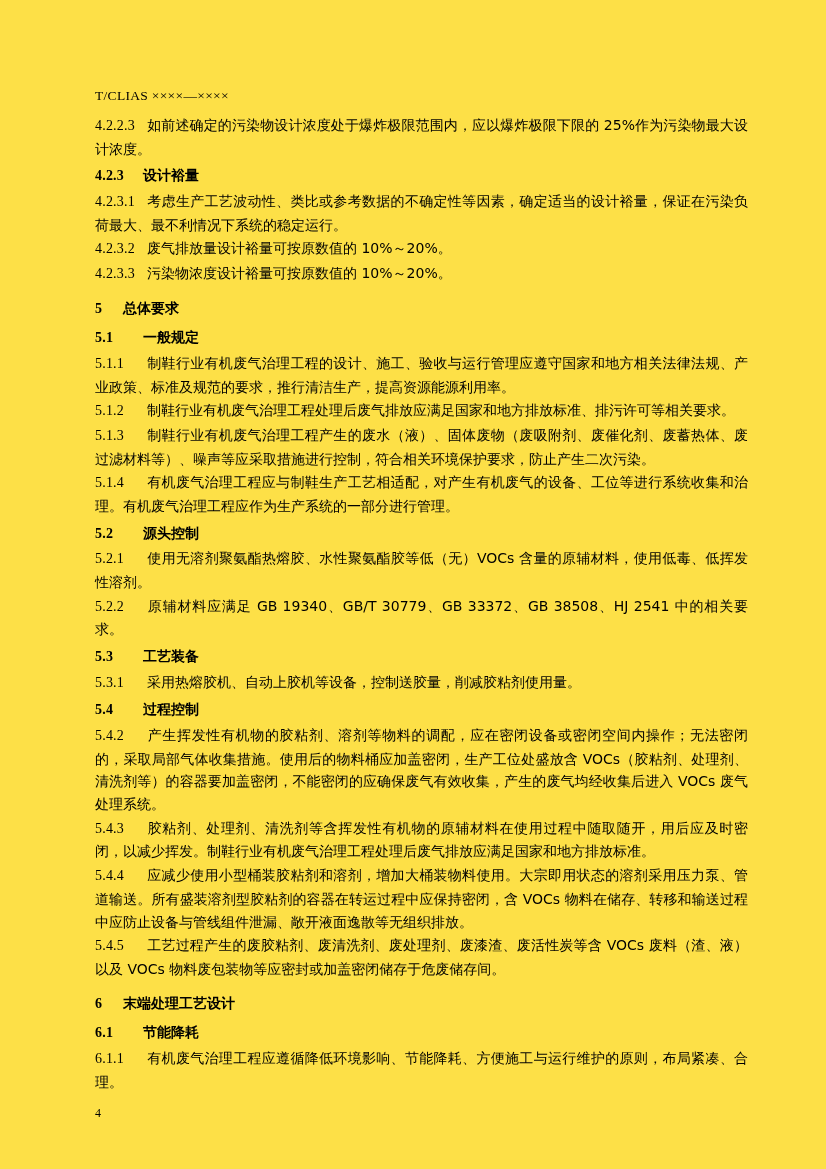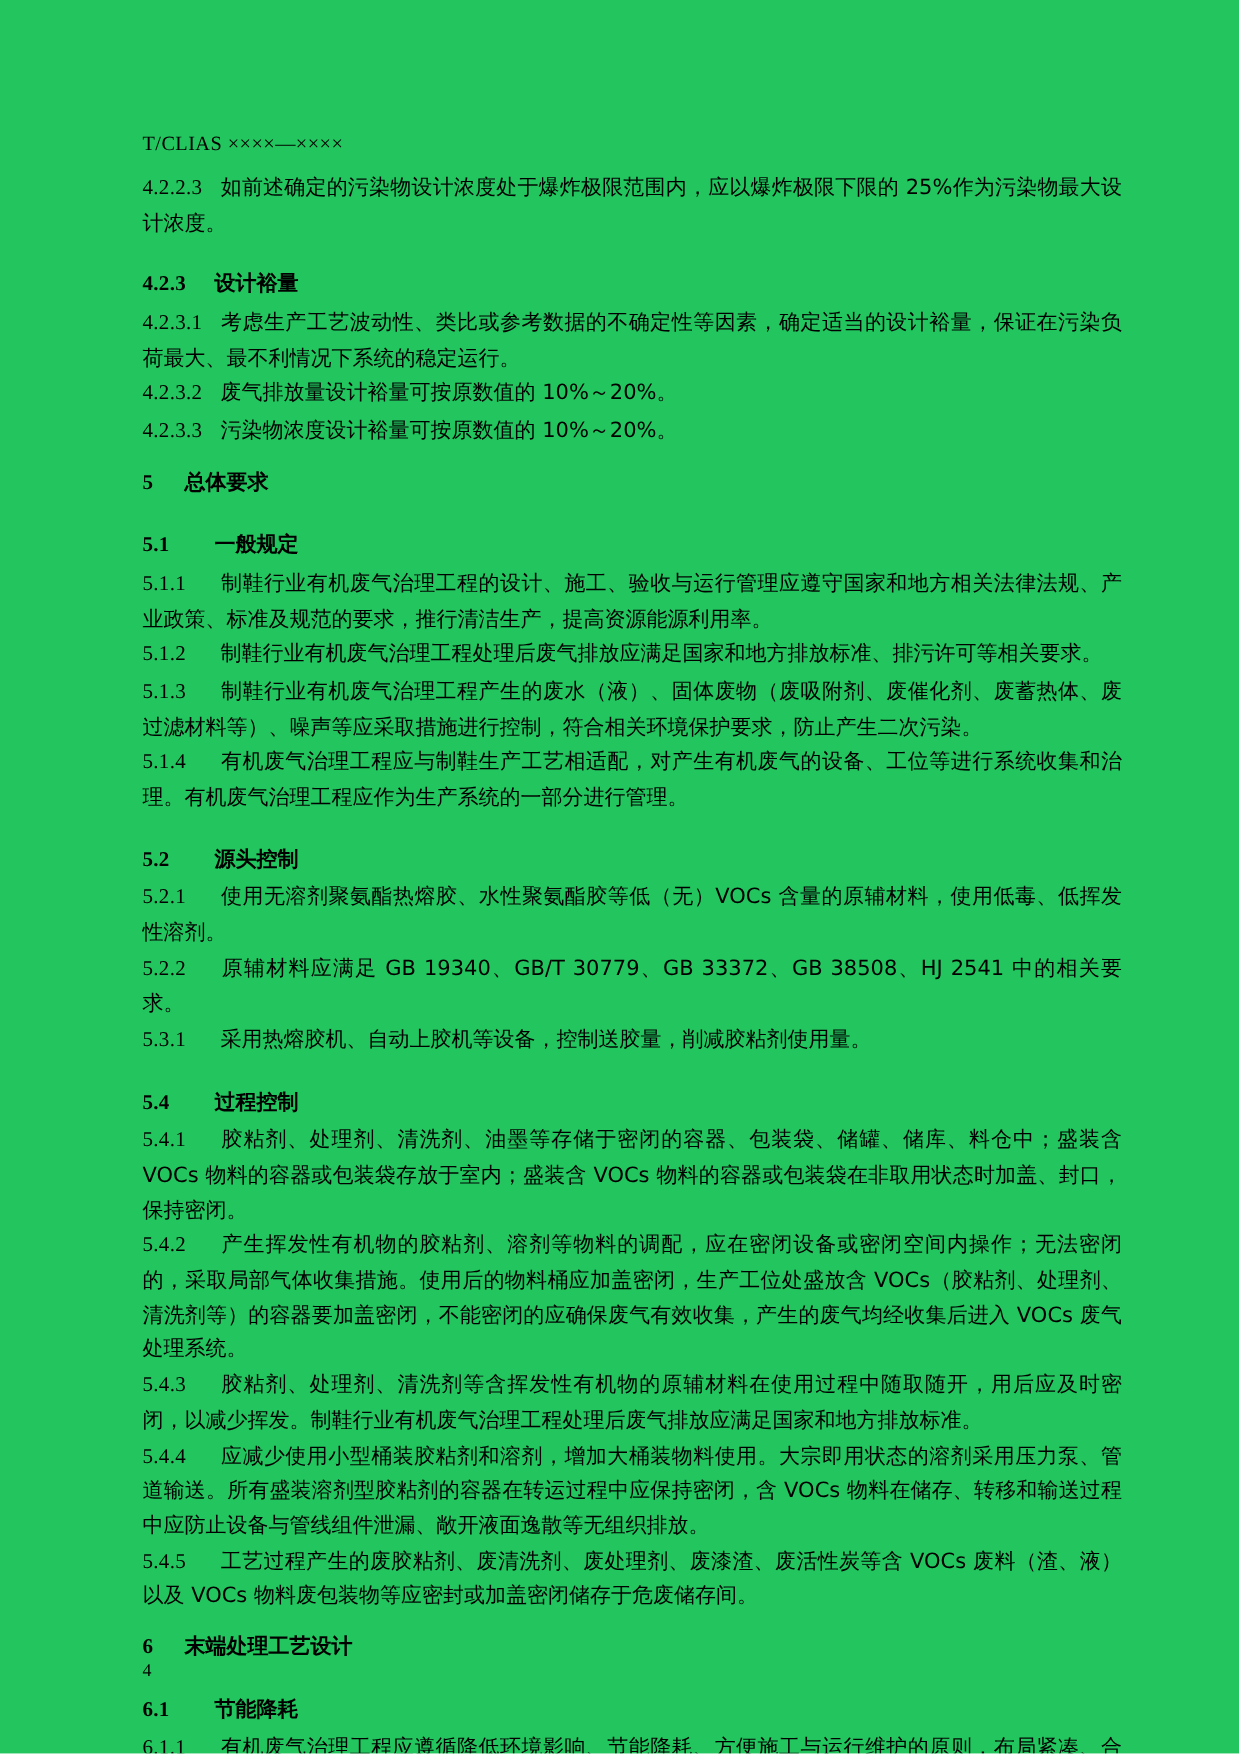--- a/index.html
+++ b/index.html
@@ -10,21 +10,21 @@
   body {
     font-family: "DejaVu Sans", "Liberation Sans", sans-serif;
     color: #000000;
   }
   .page {
     position: relative;
     width: 826px;
     height: 1169px;
     box-sizing: border-box;
     padding: 88px 78px 40px 95px;
-    background: #22c55e;
+    background: #fde047;
     overflow: hidden;
   }
   .header {
     font-size: 13.5px;
     letter-spacing: 0.3px;
     margin-bottom: 10px;
     font-family: "Liberation Serif", serif;
   }
   .body-block {
     font-size: 14px;
@@ -37,21 +37,21 @@
   .para {
     display: block;
     text-indent: 0;
   }
   .num {
     font-family: "Liberation Serif", serif;
     letter-spacing: 0.2px;
   }
   .heading {
     font-weight: bold;
-    margin-top: 18px;
+    margin-top: 4px;
     margin-bottom: 2px;
   }
   .heading .num {
     font-weight: bold;
   }
   .h-sec {
     font-weight: bold;
     margin-top: 11px;
     margin-bottom: 6px;
   }
@@ -93,23 +93,23 @@
       <p class="para"><span class="num lbl">4.2.3.3</span><span class="txt">污染物浓度设计裕量可按原数值的 10%～20%。</span></p>
       <p class="para h-sec"><span class="num lbl-sec">5</span><span class="txt">总体要求</span></p>
       <p class="para heading"><span class="num lbl-wide">5.1</span><span class="txt">一般规定</span></p>
       <p class="para"><span class="num lbl">5.1.1</span><span class="txt">制鞋行业有机废气治理工程的设计、施工、验收与运行管理应遵守国家和地方相关法律法规、产业政策、标准及规范的要求，推行清洁生产，提高资源能源利用率。</span></p>
       <p class="para"><span class="num lbl">5.1.2</span><span class="txt">制鞋行业有机废气治理工程处理后废气排放应满足国家和地方排放标准、排污许可等相关要求。</span></p>
       <p class="para"><span class="num lbl">5.1.3</span><span class="txt">制鞋行业有机废气治理工程产生的废水（液）、固体废物（废吸附剂、废催化剂、废蓄热体、废过滤材料等）、噪声等应采取措施进行控制，符合相关环境保护要求，防止产生二次污染。</span></p>
       <p class="para"><span class="num lbl">5.1.4</span><span class="txt">有机废气治理工程应与制鞋生产工艺相适配，对产生有机废气的设备、工位等进行系统收集和治理。有机废气治理工程应作为生产系统的一部分进行管理。</span></p>
       <p class="para heading"><span class="num lbl-wide">5.2</span><span class="txt">源头控制</span></p>
       <p class="para"><span class="num lbl">5.2.1</span><span class="txt">使用无溶剂聚氨酯热熔胶、水性聚氨酯胶等低（无）VOCs 含量的原辅材料，使用低毒、低挥发性溶剂。</span></p>
       <p class="para"><span class="num lbl">5.2.2</span><span class="txt">原辅材料应满足 GB 19340、GB/T 30779、GB 33372、GB 38508、HJ 2541 中的相关要求。</span></p>
+      <p class="para heading"><span class="num lbl-wide">5.3</span><span class="txt">工艺装备</span></p>
       <p class="para"><span class="num lbl">5.3.1</span><span class="txt">采用热熔胶机、自动上胶机等设备，控制送胶量，削减胶粘剂使用量。</span></p>
       <p class="para heading"><span class="num lbl-wide">5.4</span><span class="txt">过程控制</span></p>
-      <p class="para"><span class="num lbl">5.4.1</span><span class="txt">胶粘剂、处理剂、清洗剂、油墨等存储于密闭的容器、包装袋、储罐、储库、料仓中；盛装含 VOCs 物料的容器或包装袋存放于室内；盛装含 VOCs 物料的容器或包装袋在非取用状态时加盖、封口，保持密闭。</span></p>
       <p class="para"><span class="num lbl">5.4.2</span><span class="txt">产生挥发性有机物的胶粘剂、溶剂等物料的调配，应在密闭设备或密闭空间内操作；无法密闭的，采取局部气体收集措施。使用后的物料桶应加盖密闭，生产工位处盛放含 VOCs（胶粘剂、处理剂、清洗剂等）的容器要加盖密闭，不能密闭的应确保废气有效收集，产生的废气均经收集后进入 VOCs 废气处理系统。</span></p>
       <p class="para"><span class="num lbl">5.4.3</span><span class="txt">胶粘剂、处理剂、清洗剂等含挥发性有机物的原辅材料在使用过程中随取随开，用后应及时密闭，以减少挥发。制鞋行业有机废气治理工程处理后废气排放应满足国家和地方排放标准。</span></p>
       <p class="para"><span class="num lbl">5.4.4</span><span class="txt">应减少使用小型桶装胶粘剂和溶剂，增加大桶装物料使用。大宗即用状态的溶剂采用压力泵、管道输送。所有盛装溶剂型胶粘剂的容器在转运过程中应保持密闭，含 VOCs 物料在储存、转移和输送过程中应防止设备与管线组件泄漏、敞开液面逸散等无组织排放。</span></p>
       <p class="para"><span class="num lbl">5.4.5</span><span class="txt">工艺过程产生的废胶粘剂、废清洗剂、废处理剂、废漆渣、废活性炭等含 VOCs 废料（渣、液）以及 VOCs 物料废包装物等应密封或加盖密闭储存于危废储存间。</span></p>
       <p class="para h-sec"><span class="num lbl-sec">6</span><span class="txt">末端处理工艺设计</span></p>
       <p class="para heading"><span class="num lbl-wide">6.1</span><span class="txt">节能降耗</span></p>
       <p class="para"><span class="num lbl">6.1.1</span><span class="txt">有机废气治理工程应遵循降低环境影响、节能降耗、方便施工与运行维护的原则，布局紧凑、合理。</span></p>
     </div>
   <div class="footer">4</div>
 </div>

